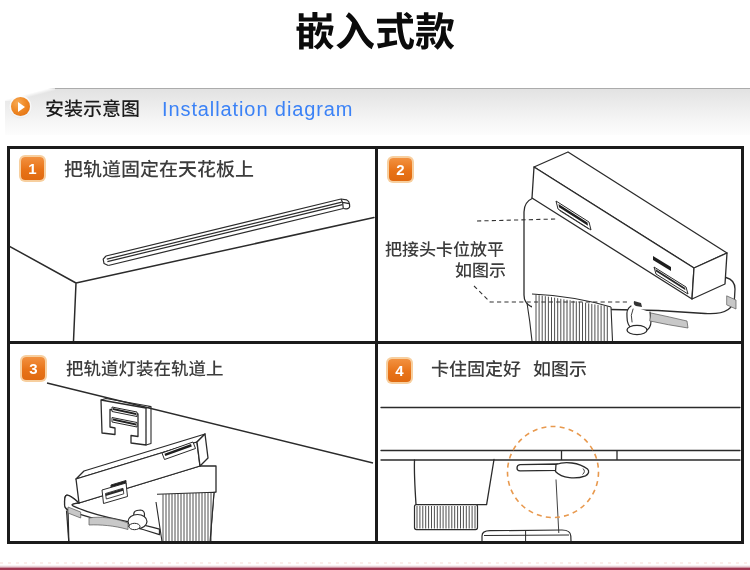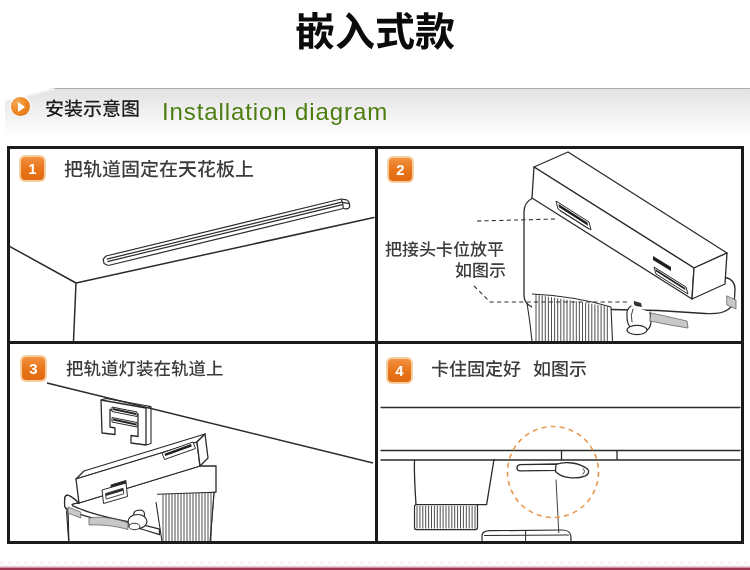--- a/index.html
+++ b/index.html
@@ -12,21 +12,21 @@
   .section-bar { left:5px; top:88px; width:745px; height:47px;
     border-top:1px solid #ababab;
     background:linear-gradient(180deg,#e2e2e2 0%,#ececec 35%,#f7f7f7 75%,#fdfdfd 100%); }
   .section-bar::before { content:''; position:absolute; left:0; top:-1px; width:50px; height:13px;
     background:linear-gradient(to bottom right,#fff 45%,rgba(255,255,255,0) 60%); }
   .play-badge { left:6px; top:8px; width:19px; height:19px; border-radius:50%;
     background:radial-gradient(circle at 35% 30%,#f7aa55 0%,#ef8926 45%,#e06c0d 100%);
     box-shadow:0 0 0 1.5px rgba(255,255,255,.75), 0 1px 2px rgba(0,0,0,.25); }
   .play-badge .tri { position:absolute; left:7px; top:4.5px; width:0; height:0;
     border-left:7px solid #fff; border-top:5px solid transparent; border-bottom:5px solid transparent; }
-  .header-en { left:162px; top:98px; font-size:24px; letter-spacing:.9px; color:#4d7c0f; }
+  .header-en { left:162px; top:98px; font-size:20px; letter-spacing:.9px; color:#3b82f6; }
   
   .grid { left:7px; top:146px; width:737px; height:398px; border:3px solid #1b1b1b;
     display:grid; grid-template-columns:365px 3px 363px; grid-template-rows:192px 3px 197px; }
   .grid .vline { background:#1b1b1b; grid-column:2; grid-row:1 / span 3; }
   .grid .hline { background:#1b1b1b; grid-column:1 / span 3; grid-row:2; }
   .panel { position:relative; background:#fff; }
   .badge { position:absolute; width:23px; height:23px; border-radius:4px;
     background:linear-gradient(180deg,#f29140 0%,#e87318 55%,#e06a10 100%);
     box-shadow:0 0 0 2px #f7cf9f;
     color:#fff; font-size:15px; font-weight:bold; text-align:center; line-height:23px; }

